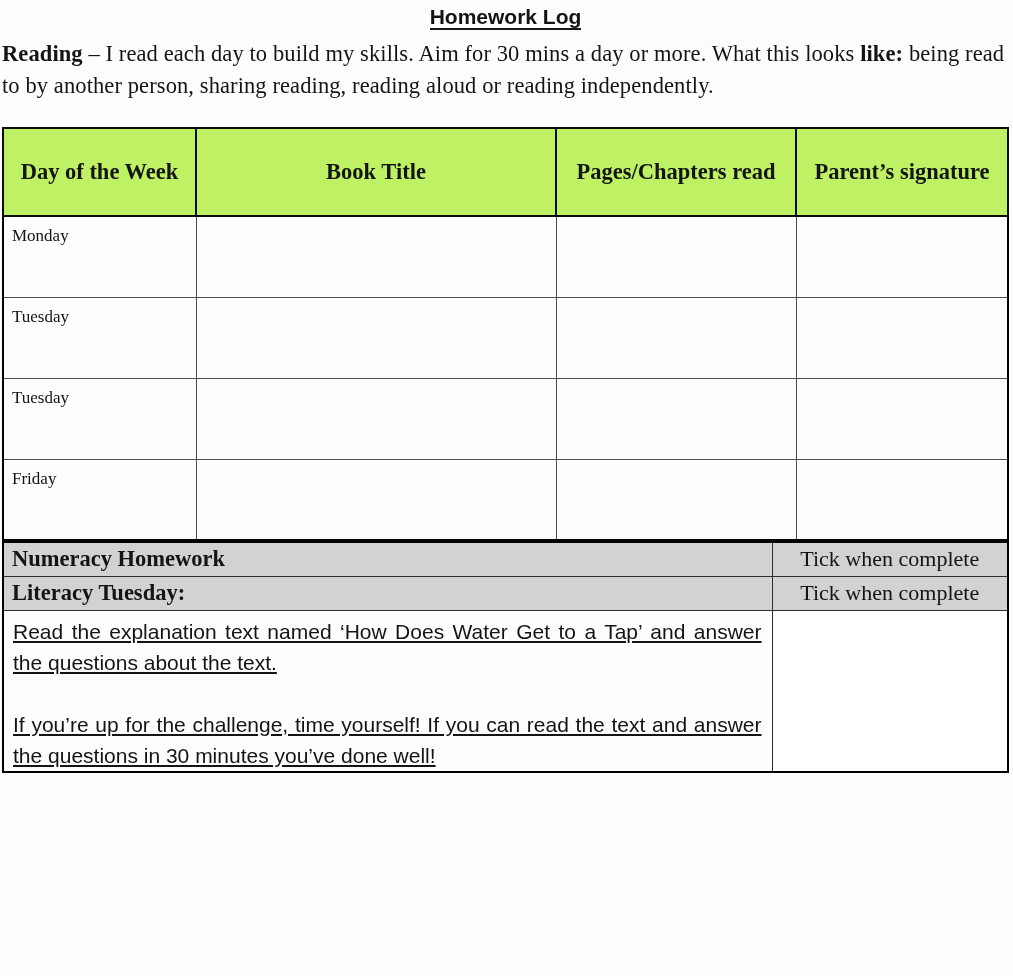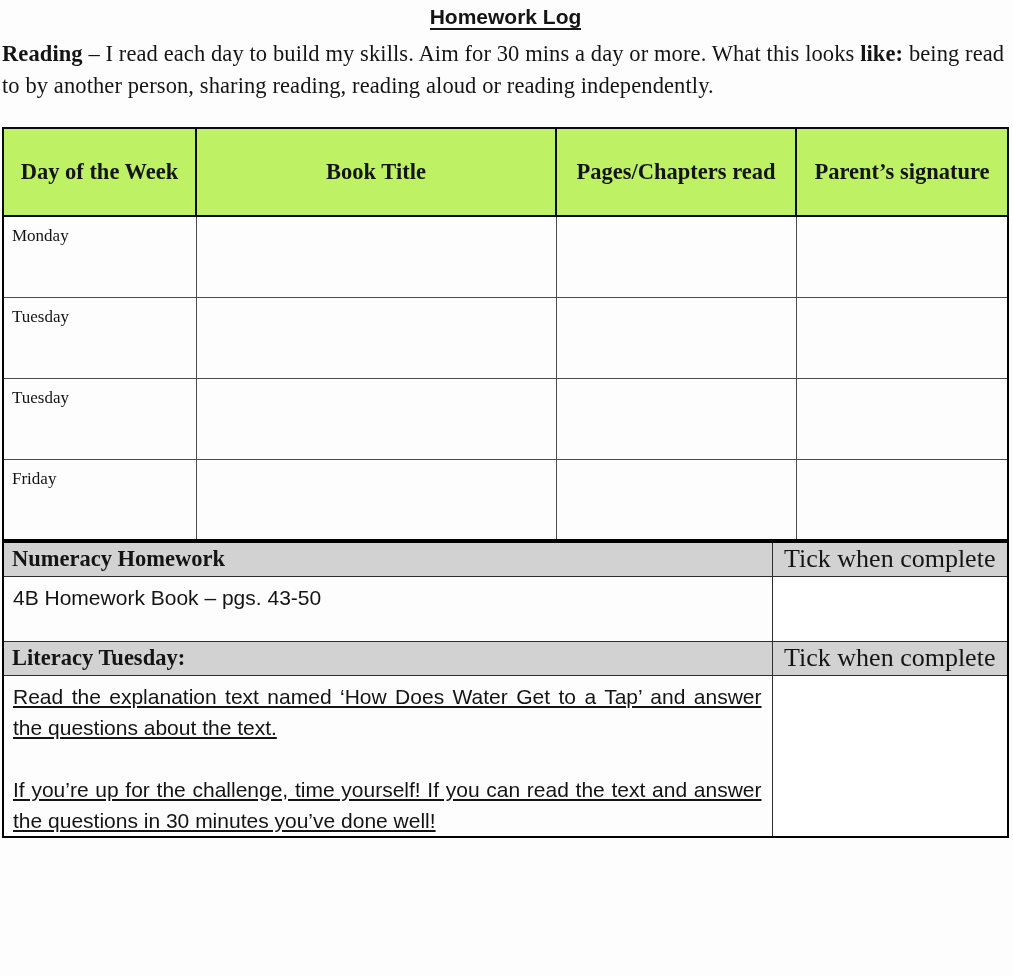--- a/index.html
+++ b/index.html
@@ -91,21 +91,21 @@
   .hw-table tr.gray-row td {
     background: #d2d2d2;
     vertical-align: middle;
     padding: 1px 8px;
   }
   .section-title {
     font-size: 22.5px;
     font-weight: 700;
   }
   .tick-label {
-    font-size: 26px;
+    font-size: 22px;
     text-align: center;
     padding: 1px 2px !important;
   }
   .task-cell {
     font-family: "Liberation Sans", sans-serif;
     font-size: 21px;
     line-height: 31px;
     padding: 5px 10px 0 9px;
   }
   tr.numeracy-task-row { height: 65px; }
@@ -172,24 +172,20 @@
   <table class="hw-table">
     <colgroup>
       <col style="width:769px">
       <col style="width:236px">
     </colgroup>
     <tbody>
       <tr class="gray-row">
         <td class="section-title">Numeracy Homework</td>
         <td class="tick-label">Tick when complete</td>
       </tr>
-      <tr class="numeracy-task-row">
-        <td class="task-cell">4B Homework Book – pgs. 43-50</td>
-        <td class="tick-box"></td>
-      </tr>
       <tr class="gray-row">
         <td class="section-title">Literacy Tuesday:</td>
         <td class="tick-label">Tick when complete</td>
       </tr>
       <tr class="literacy-task-row">
         <td class="task-cell">
           <p>Read the explanation text named ‘How Does Water Get to a Tap’ and answer the questions about the text.</p>
           <p>If you’re up for the challenge, time yourself! If you can read the text and answer the questions in 30 minutes you’ve done well!</p>
         </td>
         <td class="tick-box"></td>

